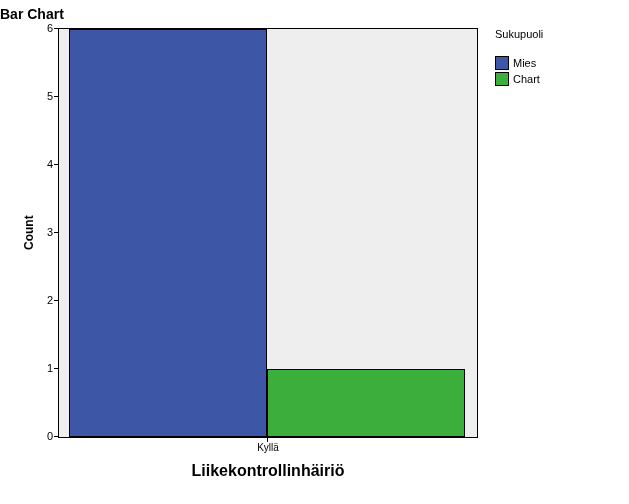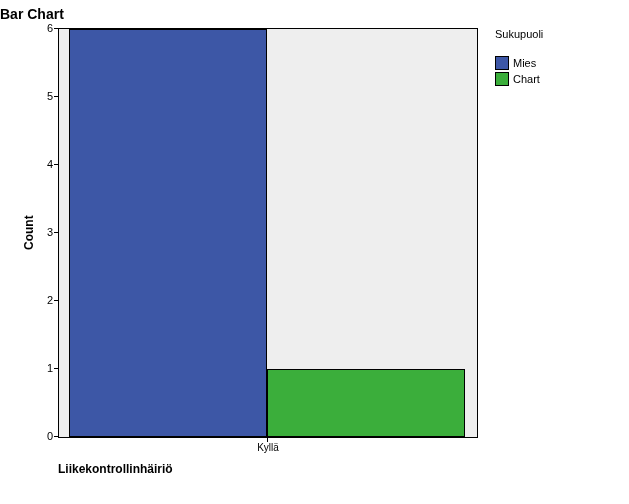--- a/index.html
+++ b/index.html
@@ -76,22 +76,22 @@
     transform-origin: left top;
     font-size: 12px;
     font-weight: bold;
     white-space: nowrap;
   }
   .xlabel {
     position: absolute;
     left: 58px;
     width: 420px;
     top: 462px;
-    text-align: left;
-    font-size: 12px;
+    text-align: center;
+    font-size: 16px;
     font-weight: bold;
   }
   .legend {
     position: absolute;
     left: 495px;
     top: 28px;
     font-size: 11px;
   }
   .legend-title {
     font-size: 11px;

